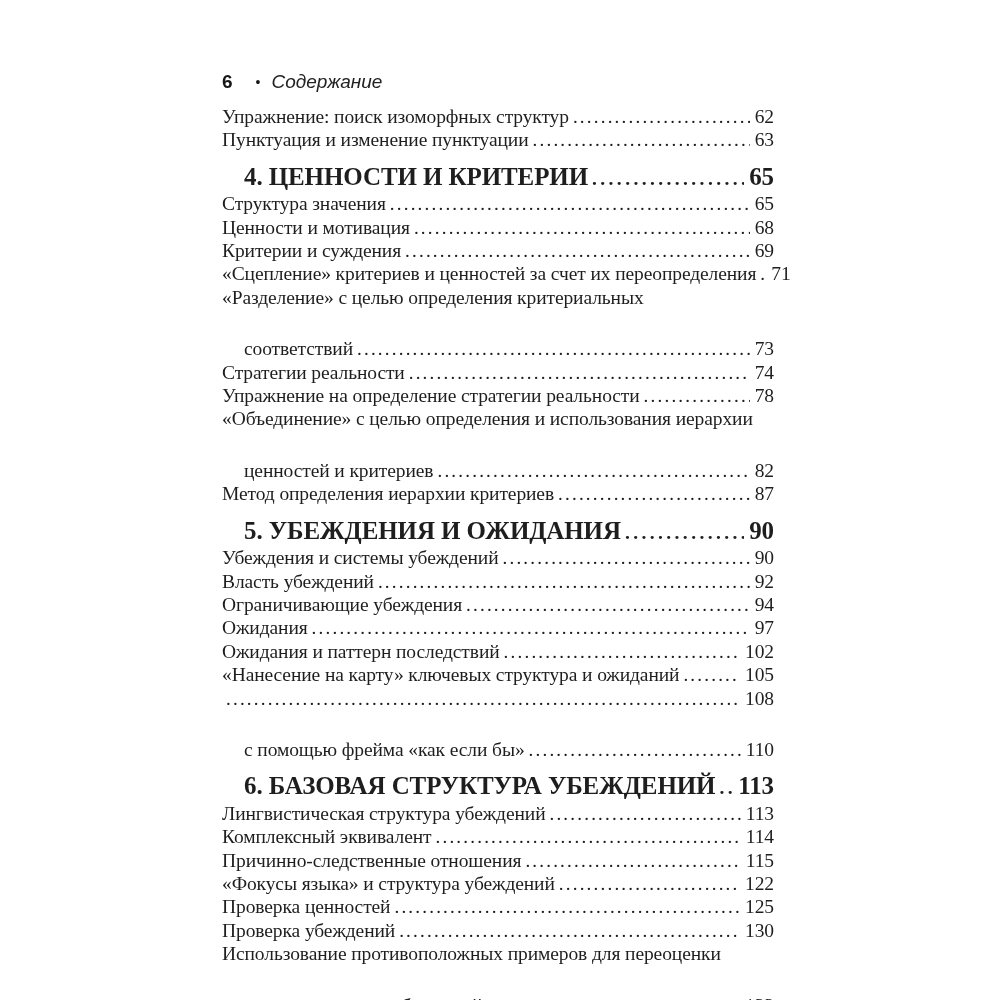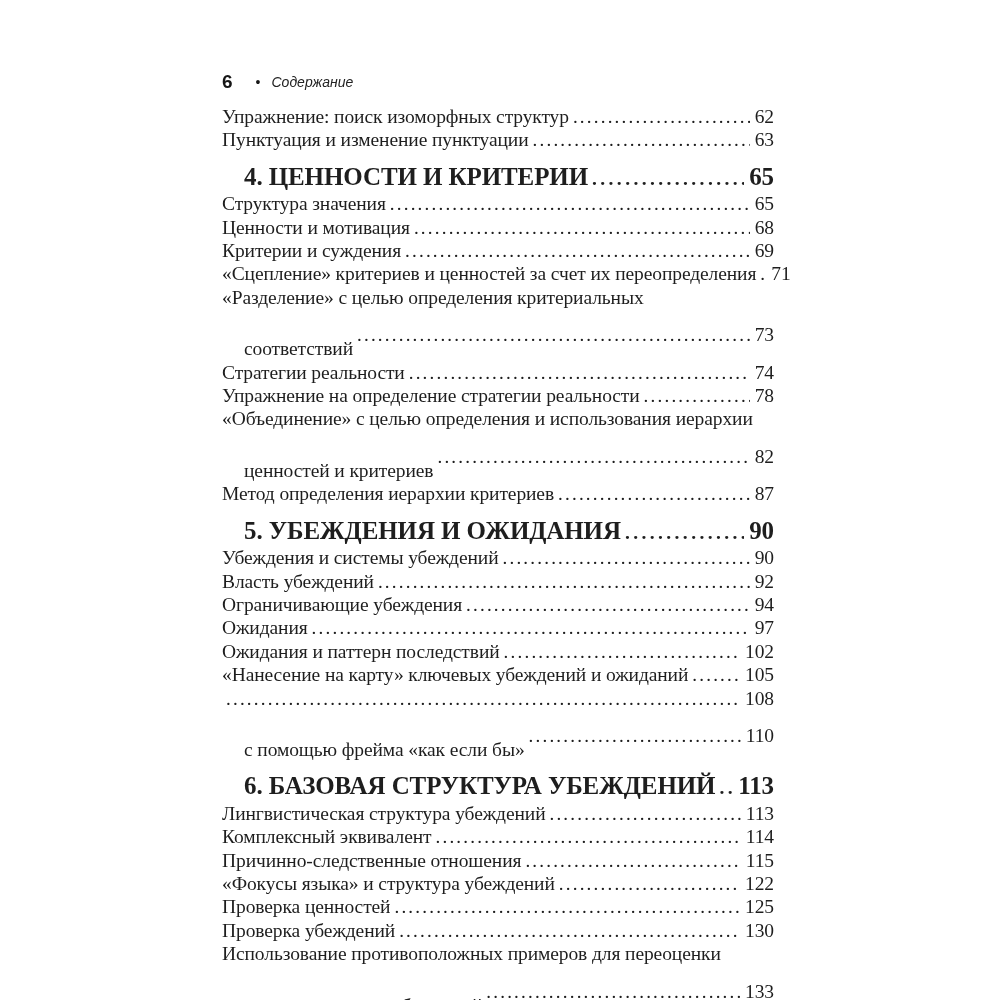--- a/index.html
+++ b/index.html
@@ -26,28 +26,28 @@
   
   .running-header {
     display: flex;
     align-items: center;
     height: 22px;
     margin-bottom: 12px;
     font-family: "Liberation Sans", sans-serif;
   }
   .pagenum { font-weight: 700; font-size: 19px; color: #161616; }
   .bullet { margin-left: 23px; margin-right: 11px; font-size: 14px; line-height: 1; color: #161616; }
-  .header-title { font-style: italic; font-size: 14px; color: #222; }
+  .header-title { font-style: italic; font-size: 19px; color: #222; }
 
   
   .toc { font-size: 19.5px; line-height: 23.4px; letter-spacing: -0.1px; }
   .section { margin-top: 13px; }
   .section.first { margin-top: 0; }
 
-  .row { display: flex; align-items: center; font-family: Liberation Serif, serif; }
+  .row { display: flex; align-items: flex-end; font-family: Liberation Serif, serif; }
   .row .t { flex: 0 0 auto; white-space: nowrap; }
   .leader {
     flex: 1 1 auto;
     min-width: 6px;
     overflow: hidden;
     white-space: nowrap;
     margin: 0 5px 0 4px;
     height: 23.4px;
   }
   .leader::after {
@@ -171,21 +171,21 @@
             <span class="t">Ожидания</span>
             <span class="leader"></span>
             <span class="pg">97</span>
           </div>
           <div class="row entry-row">
             <span class="t">Ожидания и паттерн последствий</span>
             <span class="leader"></span>
             <span class="pg">102</span>
           </div>
           <div class="row entry-row">
-            <span class="t">«Нанесение на карту» ключевых убеждений и ожиданий</span>
+            <span class="t">«Нанесение на карту» ключевых структура и ожиданий</span>
             <span class="leader"></span>
             <span class="pg">105</span>
           </div>
           <div class="row entry-row">
             <span class="leader"></span>
             <span class="pg">108</span>
           </div>
           <div class="row entry-row cont">
             <span class="t">с помощью фрейма «как если бы»</span>
             <span class="leader"></span>

